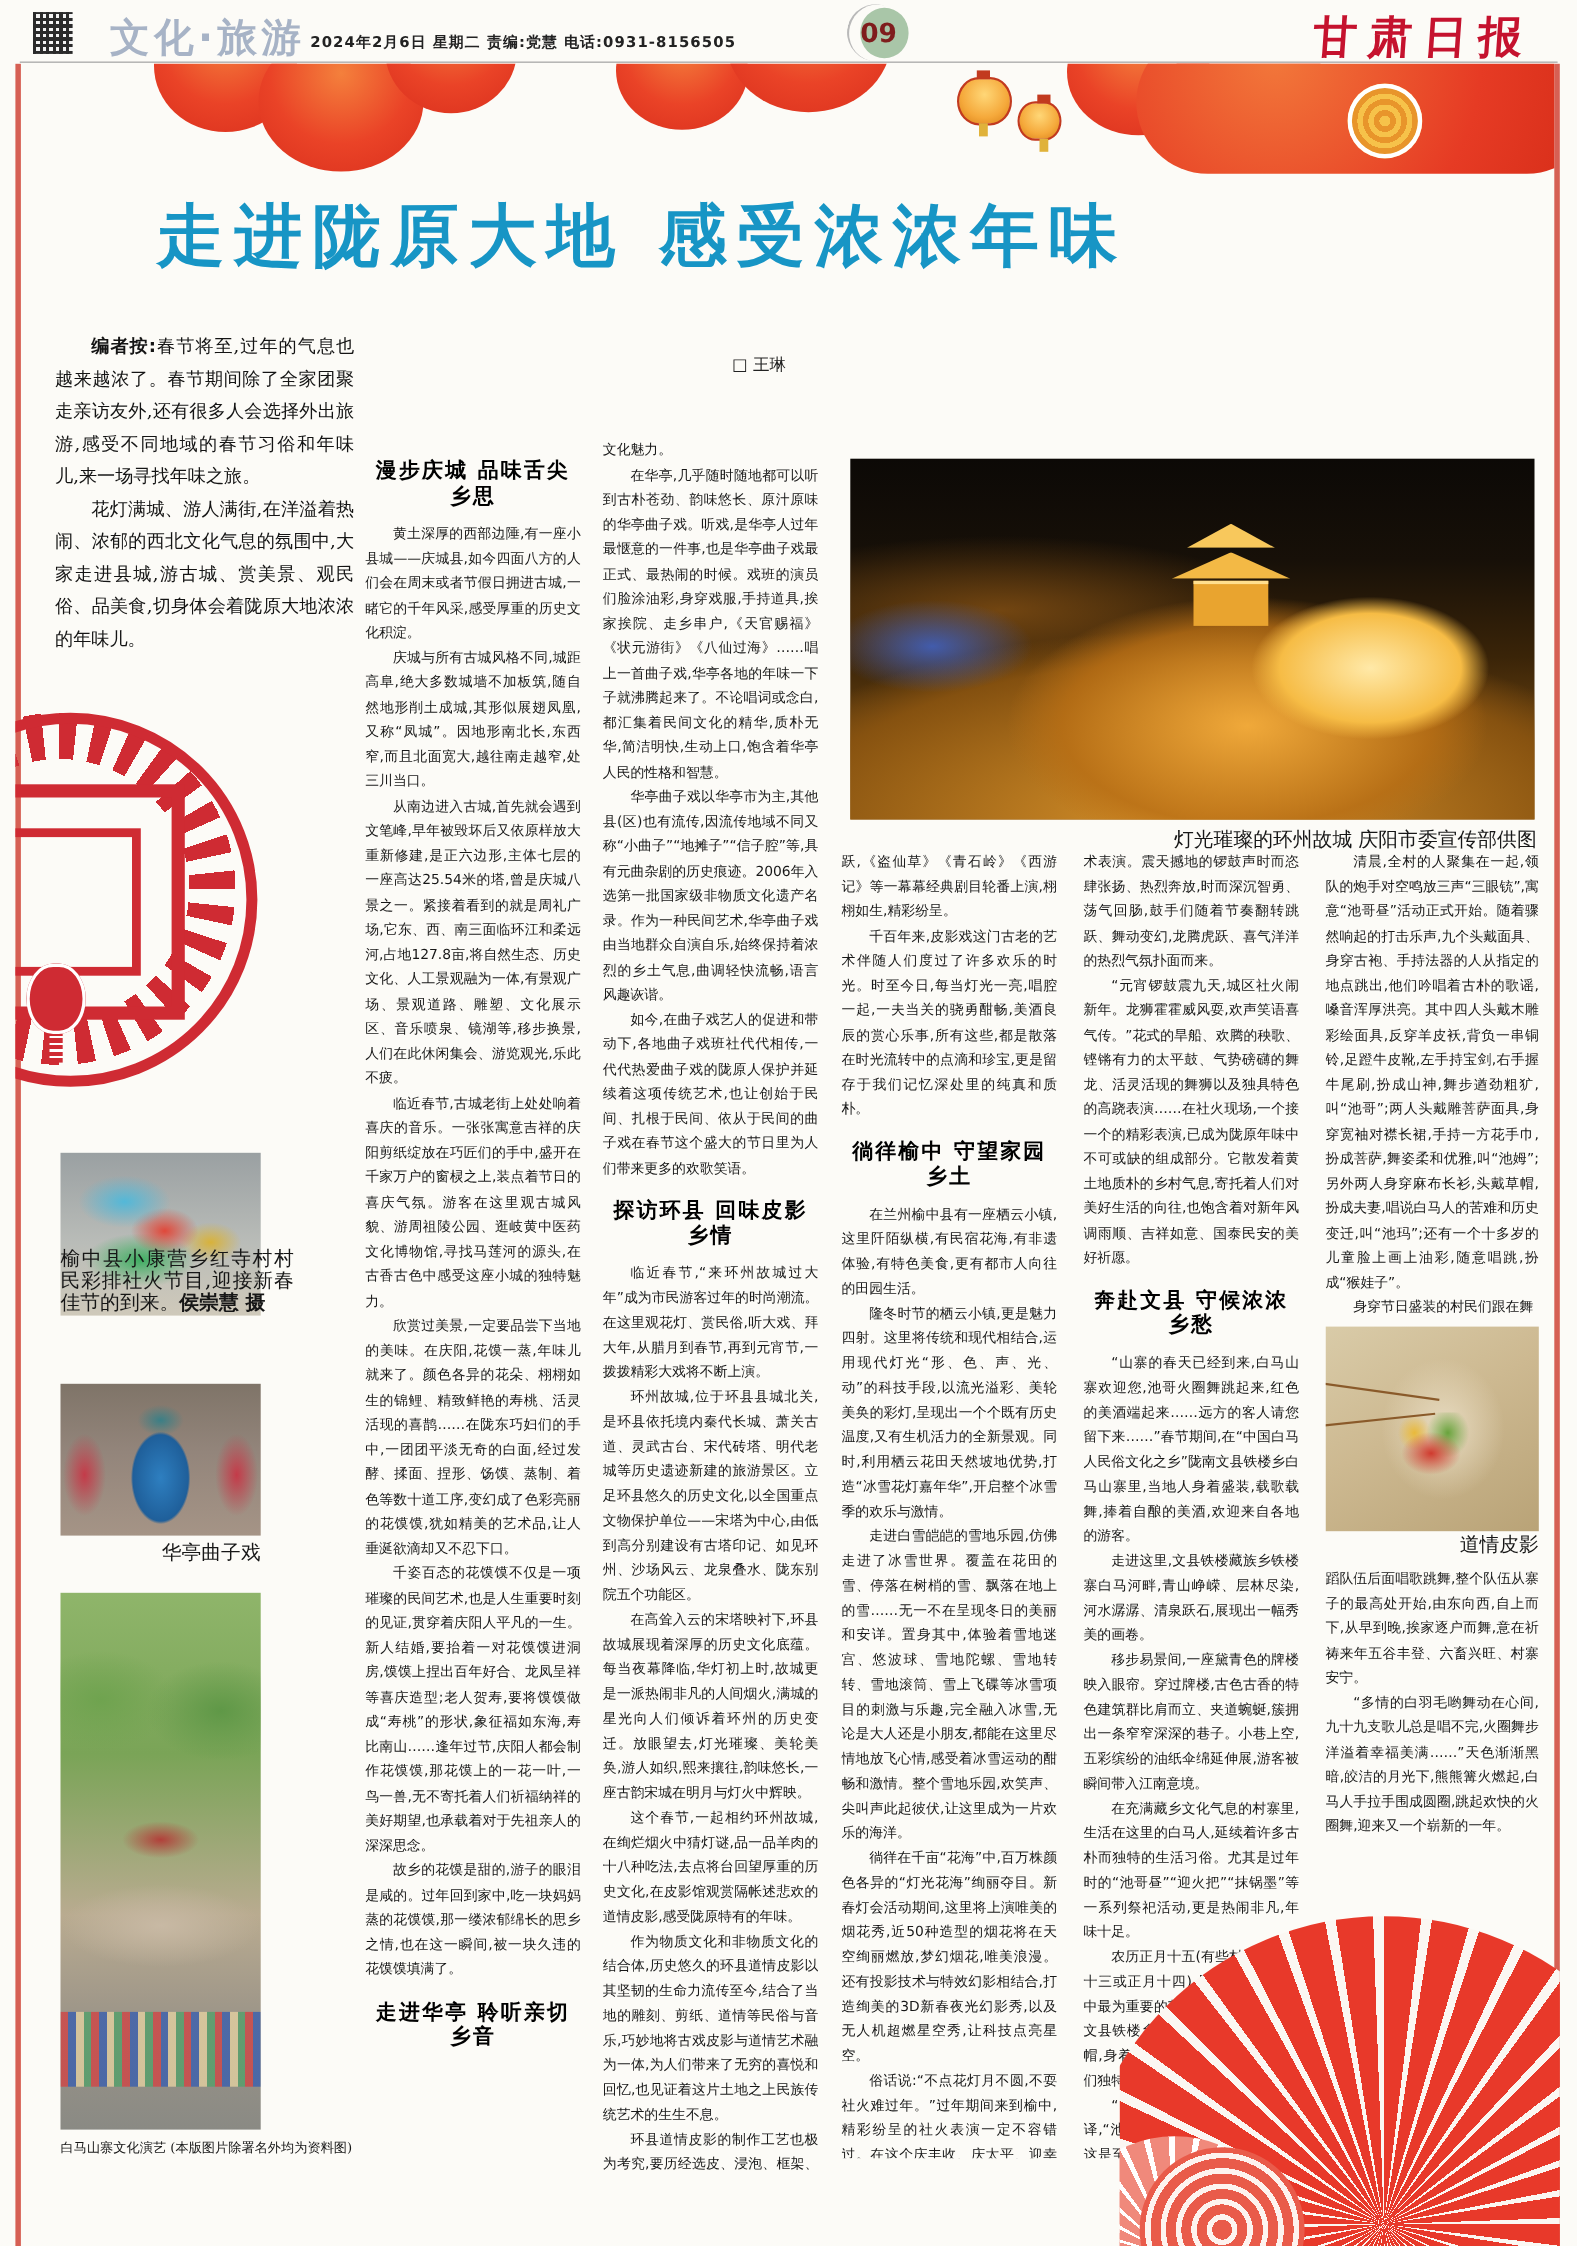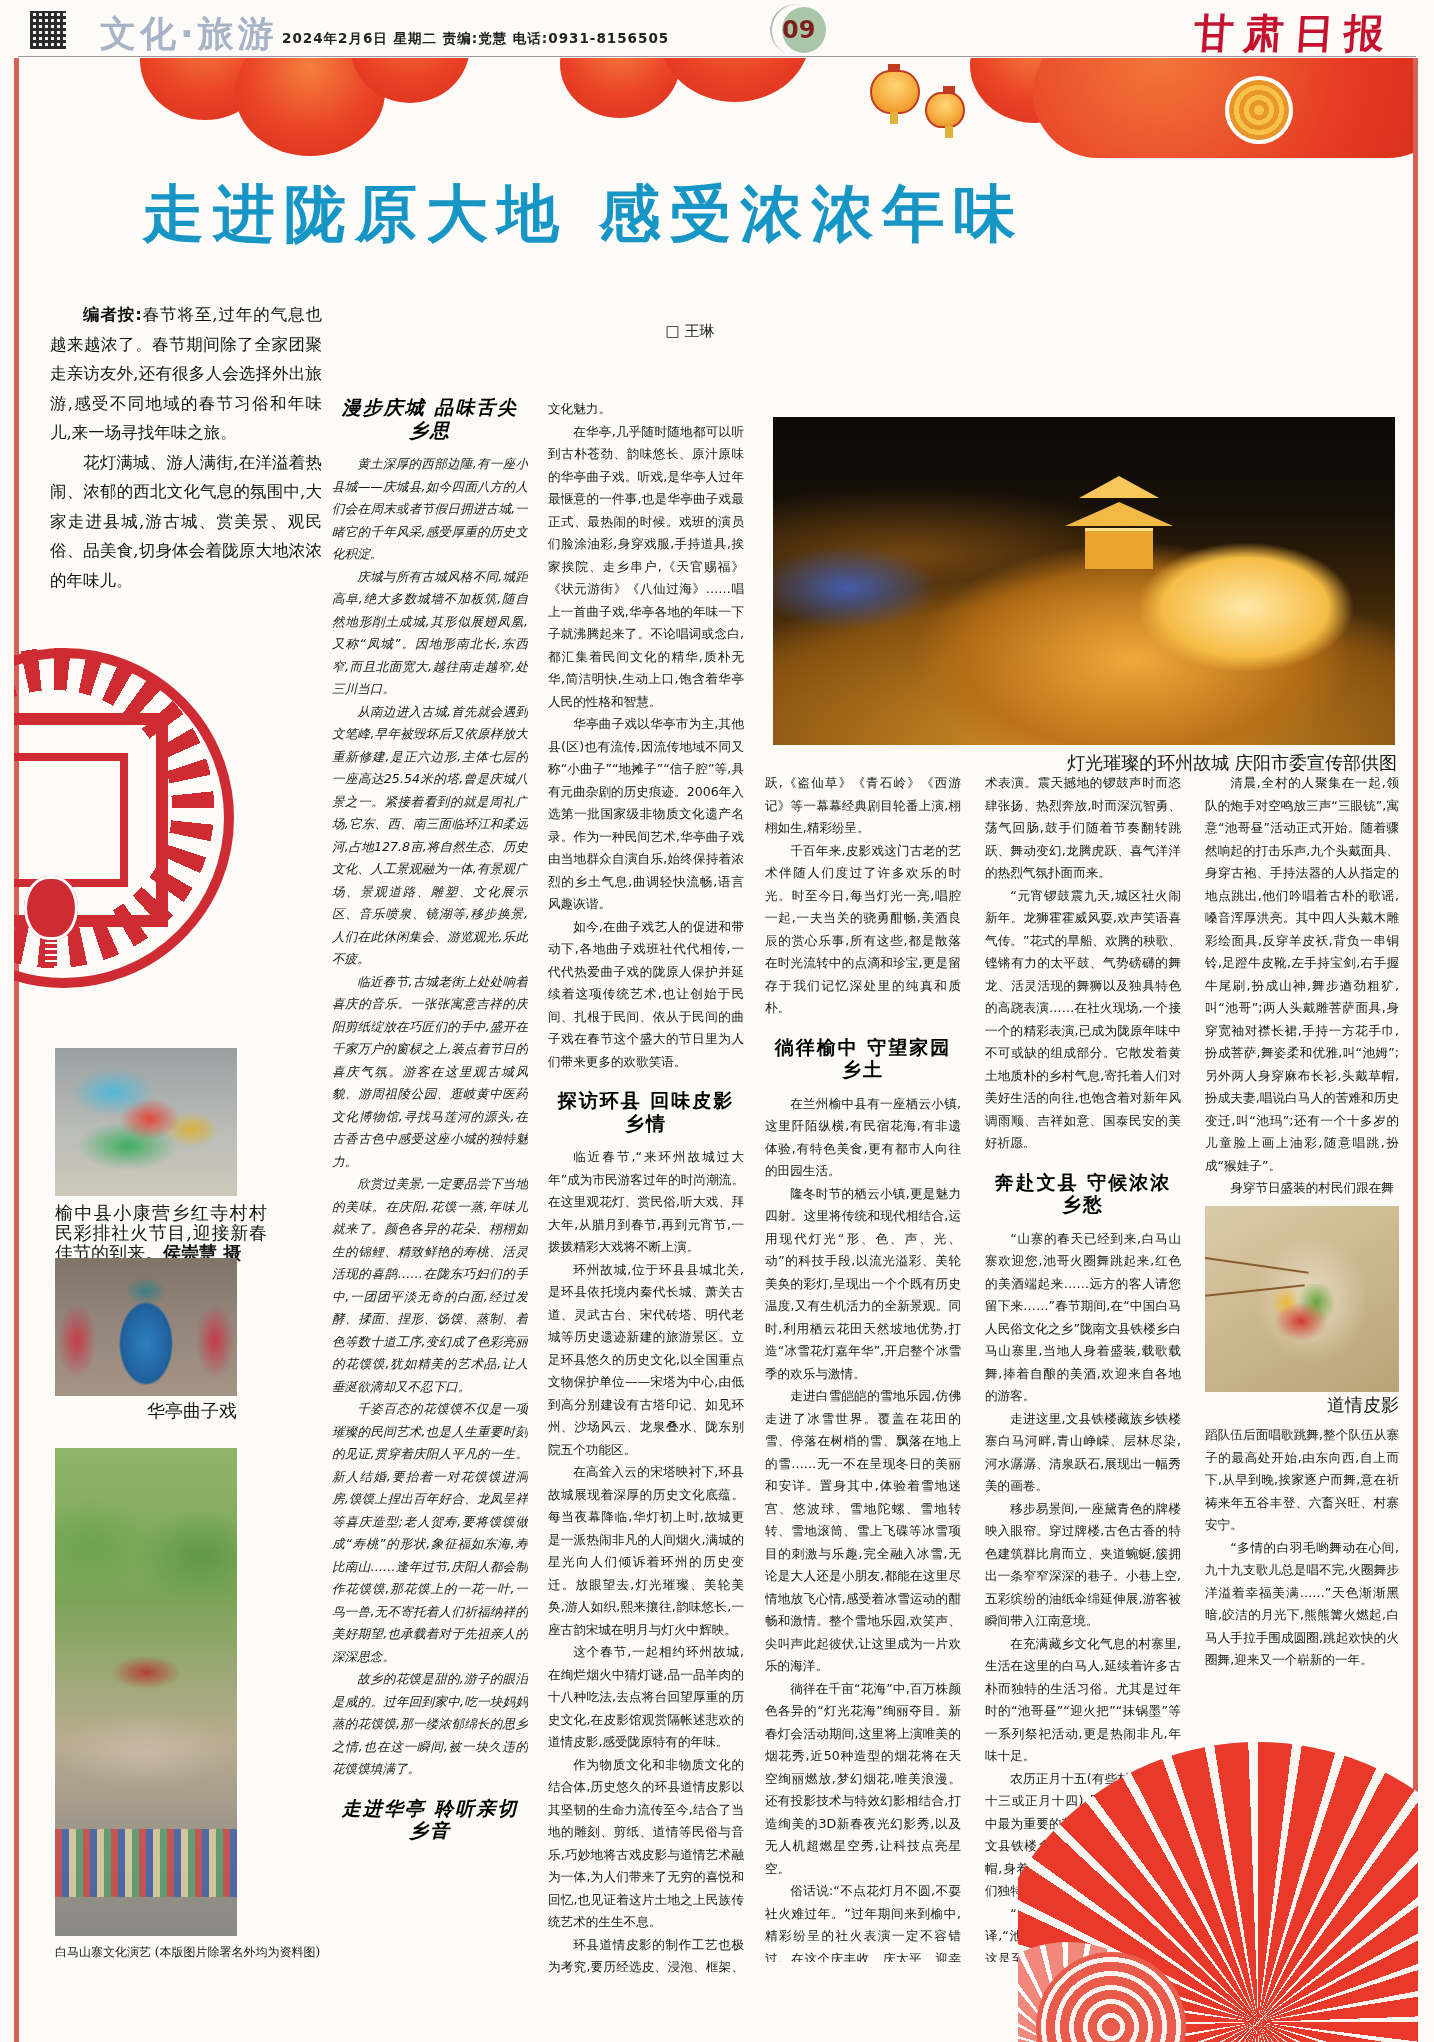--- a/index.html
+++ b/index.html
@@ -52,21 +52,21 @@
       font-family:"DejaVu Serif","Liberation Serif",serif;font-size:16.5px;line-height:29.5px;
       text-align:justify;color:#141414;}
   .ednote p{margin:0;text-indent:2em;}
   .ednote b{font-family:"DejaVu Sans","Liberation Sans",sans-serif;}
   
   .col{position:absolute;font-size:12.6px;line-height:22.5px;text-align:justify;overflow:hidden;color:#171717;}
   .col p{margin:0;}
   .col p.in{text-indent:2em;}
   .col p.fr{text-indent:0;}
   .col h3{margin:16px 0 12px;font-size:19px;text-align:center;letter-spacing:2px;color:#000;}
-  #col-b{left:332px;top:380px;width:196px;height:1582px;font-style:italic;}
+  #col-b{left:332px;top:401px;width:196px;height:1582px;}
   #col-c{left:548px;top:398px;width:196px;height:1582px;}
   #col-d{left:765px;top:772px;width:196px;height:1190px;}
   #col-e{left:985px;top:772px;width:196px;height:1190px;}
   #col-f{left:1205px;top:772px;width:194px;height:1040px;}
   
   .ph{position:relative;overflow:hidden;}
   .photo-main{position:absolute;left:773px;top:417px;width:622px;height:328px;
       background:
         radial-gradient(ellipse 130px 60px at 12% 52%,rgba(63,99,200,.85),transparent 70%),
         radial-gradient(ellipse 150px 90px at 76% 58%,#ffe9a8,#f6bc45 55%,transparent 72%),
@@ -84,21 +84,21 @@
   .cap-main{position:absolute;left:995px;top:751px;width:402px;text-align:right;}
   .cap b{font-family:"DejaVu Sans","Liberation Sans",sans-serif;}
   
   .photo-shehuo{position:absolute;left:55px;top:1048px;width:182px;height:148px;
       background:
         radial-gradient(ellipse 60px 34px at 32% 30%,#53b8d8,transparent 70%),
         radial-gradient(ellipse 44px 30px at 52% 48%,#e0483a,transparent 70%),
         radial-gradient(ellipse 70px 34px at 40% 66%,#3fae62,transparent 72%),
         radial-gradient(ellipse 40px 26px at 75% 55%,#d8b23a,transparent 70%),
         linear-gradient(#9aa0a2 0%,#b9bcb8 55%,#cfc9ba 100%);}
-  .cap-shehuo{position:absolute;left:55px;top:1203px;width:212px;line-height:20px;text-align:justify;}
+  .cap-shehuo{position:absolute;left:55px;top:1135px;width:212px;line-height:20px;text-align:justify;}
   .photo-opera{position:absolute;left:55px;top:1258px;width:182px;height:138px;
       background:
         radial-gradient(ellipse 36px 56px at 50% 62%,#2e7fc0,#1f5f9a 70%,transparent 75%),
         radial-gradient(ellipse 26px 50px at 12% 60%,#c43b49,transparent 75%),
         radial-gradient(ellipse 26px 50px at 88% 60%,#c43b49,transparent 75%),
         radial-gradient(ellipse 30px 20px at 50% 24%,#3a7f86,transparent 70%),
         linear-gradient(#7f7468 0%,#93857b 45%,#a59486 100%);}
   .cap-opera{position:absolute;left:55px;top:1399px;width:182px;text-align:right;}
   .photo-baima{position:absolute;left:55px;top:1448px;width:182px;height:488px;
       background:

